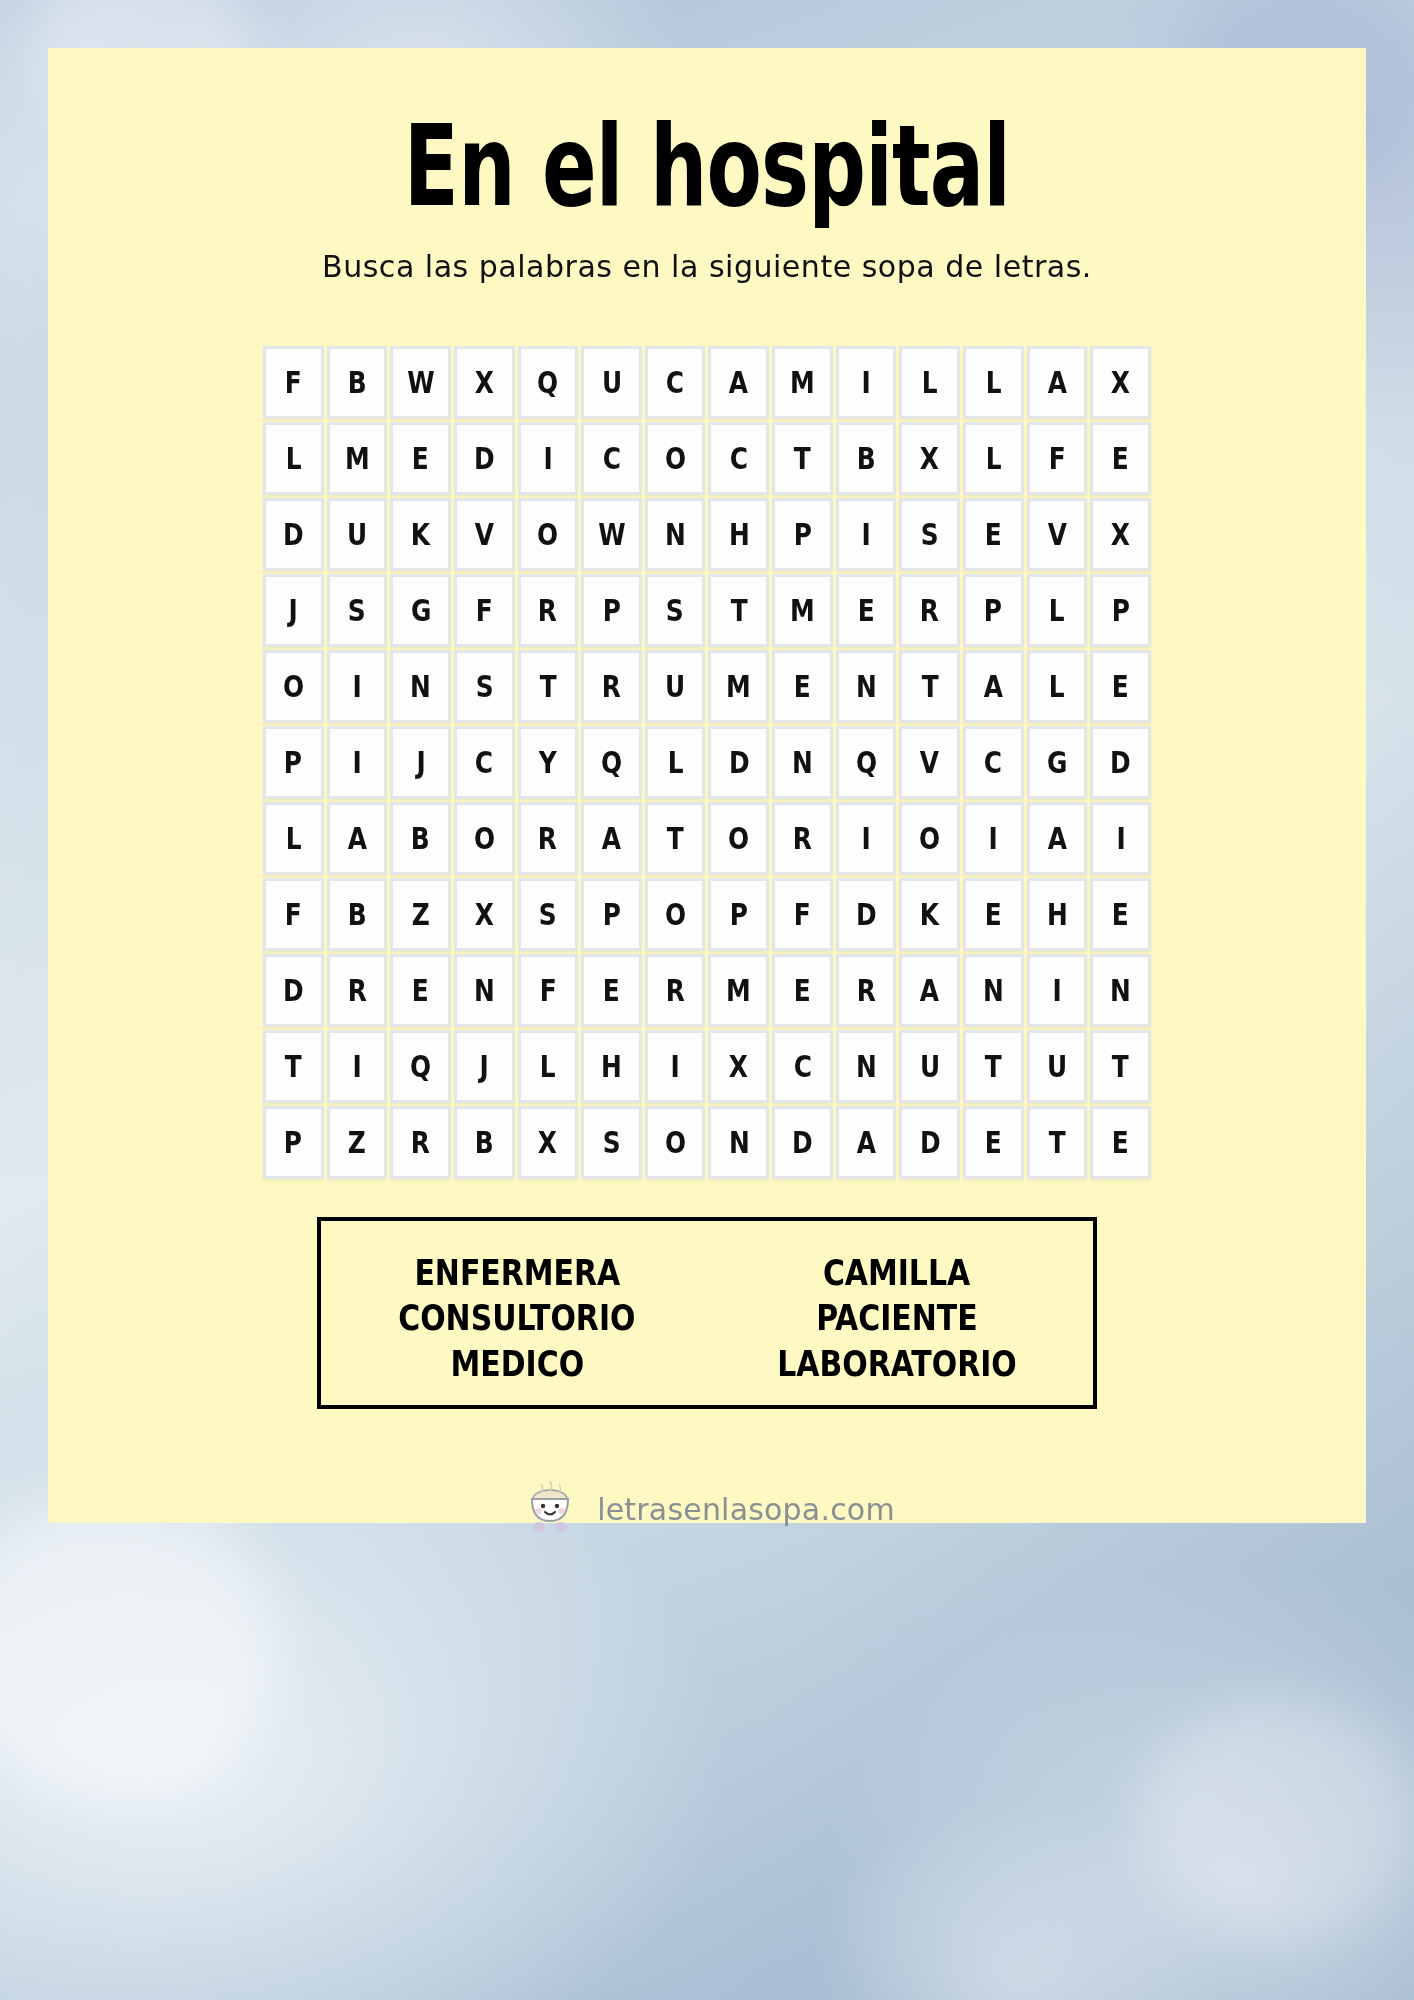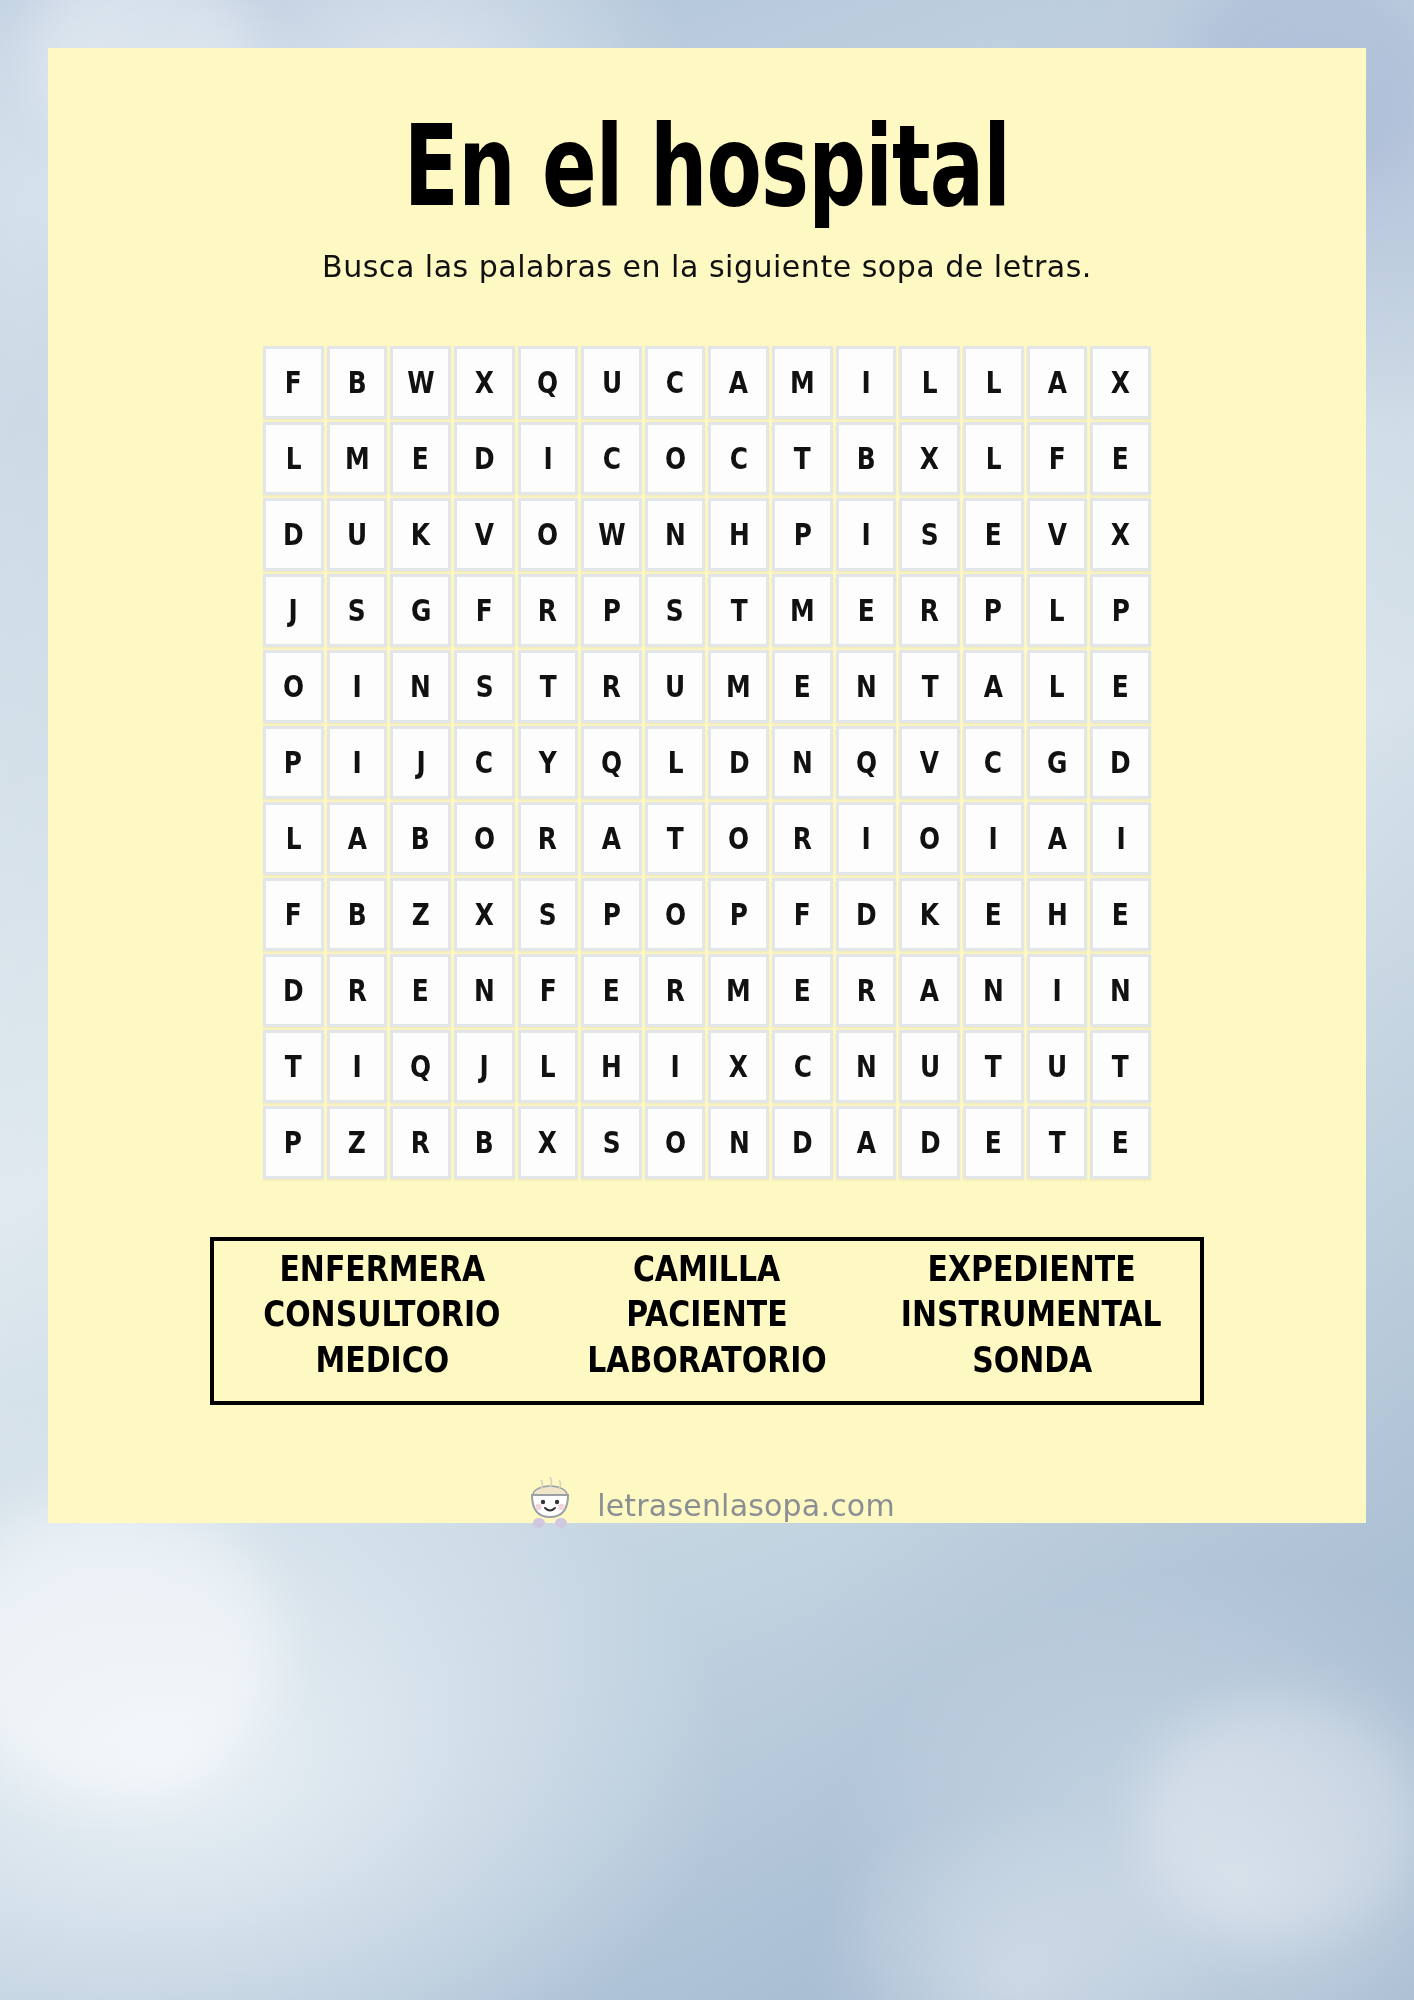--- a/index.html
+++ b/index.html
@@ -89,25 +89,25 @@
     font-family:"DejaVu Sans Condensed","Liberation Sans Narrow","Liberation Sans",sans-serif;
     font-weight:700;
     font-size:30px;
     color:#111;
     box-shadow:0 2px 2px rgba(0,0,0,.05);
   }
   .cell span{transform:scaleX(.92);display:inline-block;}
 
   
   .words-box{
-    margin:58px auto 0 auto;
-    width:994px;
+    margin:38px auto 0 auto;
+    width:780px;
     border:4px solid #000;
     box-sizing:border-box;
-    padding:8px 6px 20px 6px;
+    padding:32px 6px 20px 6px;
     display:flex;
     justify-content:space-between;
     align-items:flex-start;
   }
   .word-col{
     flex:1;
     display:flex;
     flex-direction:column;
     align-items:center;
     gap:4px;
@@ -628,25 +628,20 @@
   <div class="words-box" id="words-box">
       <div class="word-col">
         <div class="word">ENFERMERA</div>
         <div class="word">CONSULTORIO</div>
         <div class="word">MEDICO</div>
       </div>
       <div class="word-col">
         <div class="word">CAMILLA</div>
         <div class="word">PACIENTE</div>
         <div class="word">LABORATORIO</div>
-      </div>
-      <div class="word-col">
-        <div class="word">EXPEDIENTE</div>
-        <div class="word">INSTRUMENTAL</div>
-        <div class="word">SONDA</div>
       </div>
     </div>
 
   <div class="footer">
     <span class="logo-mark">
       <svg viewBox="0 0 62 62" width="62" height="62" aria-hidden="true">
         <ellipse cx="31" cy="20" rx="17" ry="9" fill="#f0e6c8" stroke="#9aa0a6" stroke-width="1.6"></ellipse>
         <path d="M13 20 q0 22 18 22 q18 0 18 -22 z" fill="#ffffff" stroke="#9aa0a6" stroke-width="2"></path>
         <circle cx="24" cy="27" r="2.2" fill="#333"></circle>
         <circle cx="38" cy="27" r="2.2" fill="#333"></circle>

